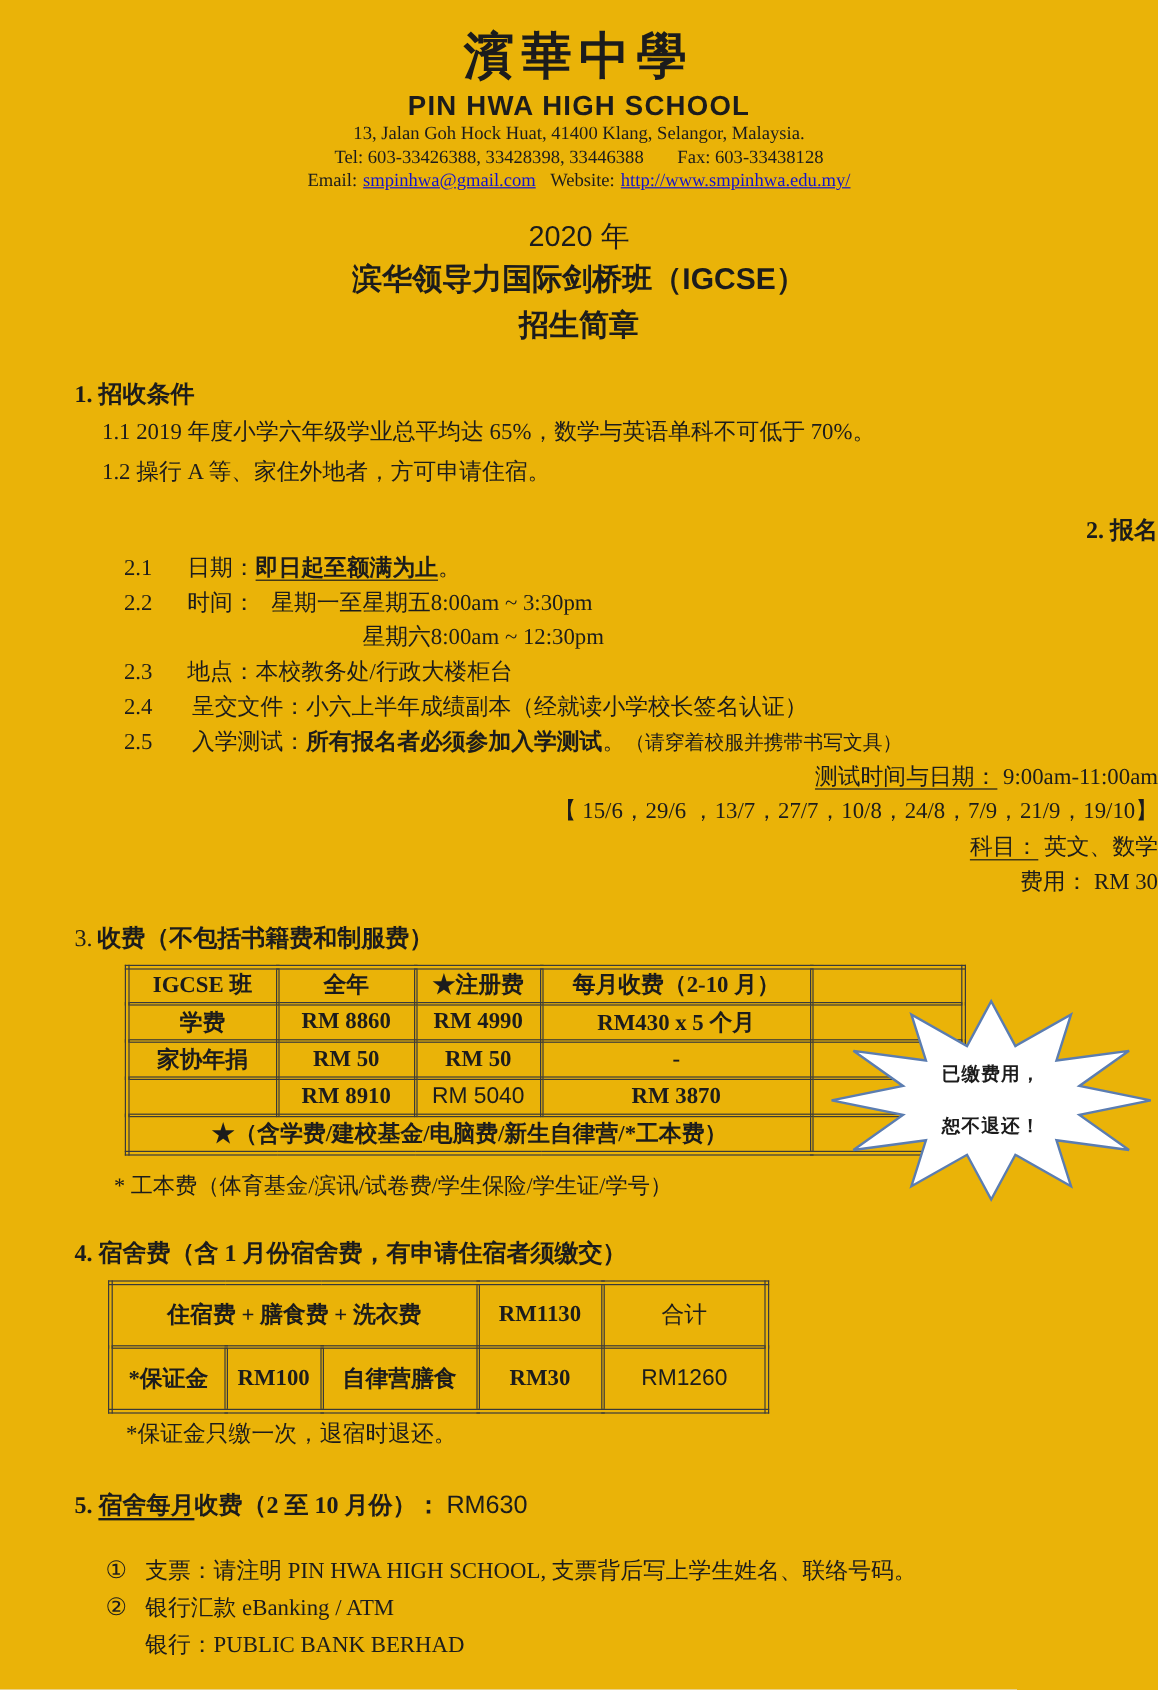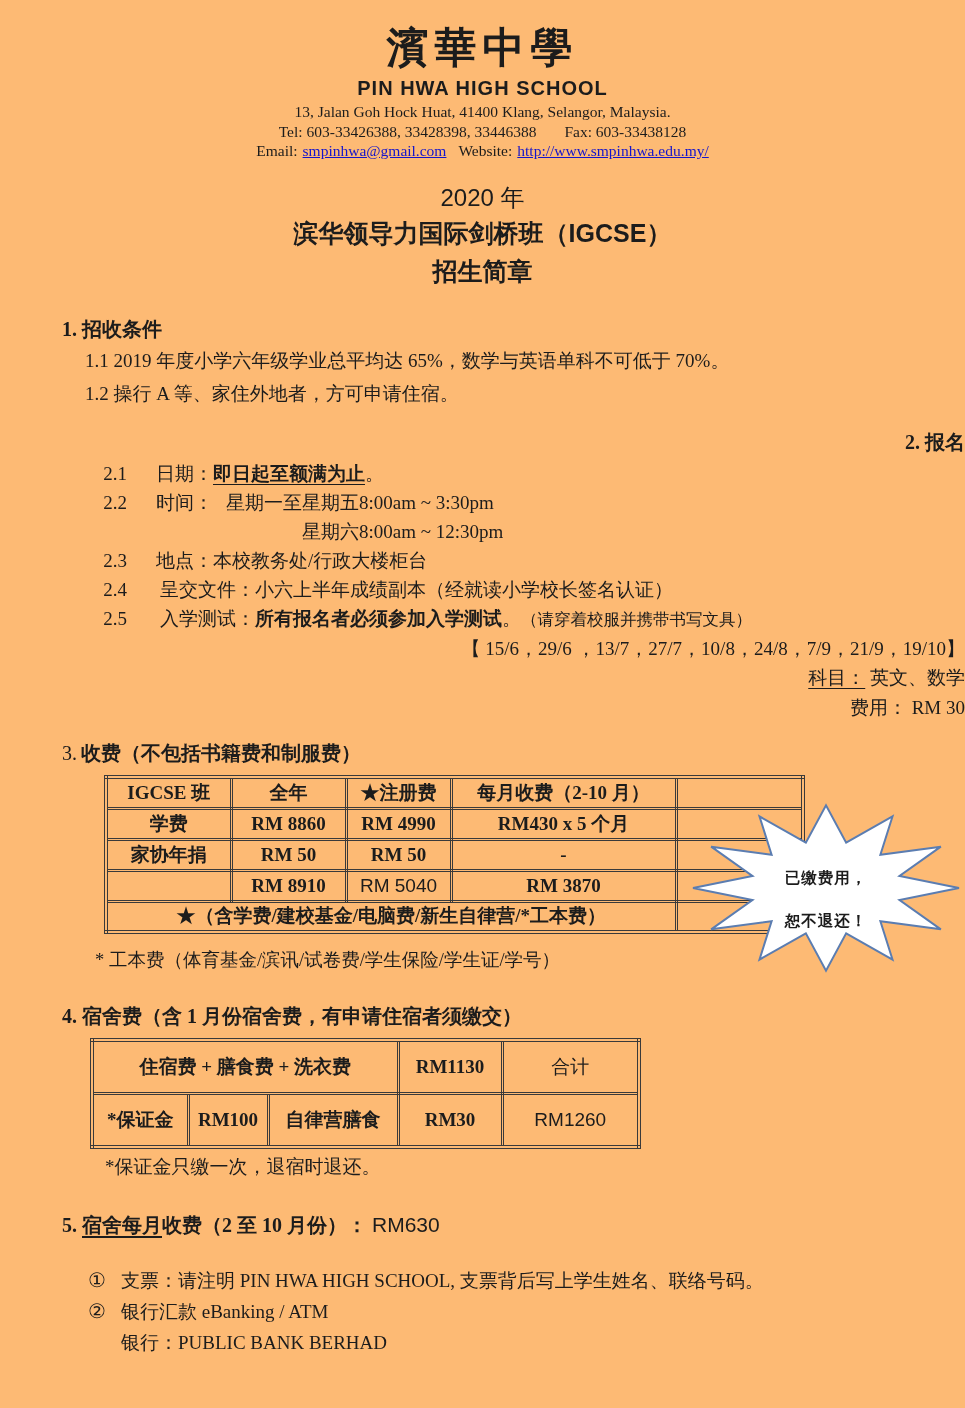--- a/index.html
+++ b/index.html
@@ -1,26 +1,26 @@
 <!DOCTYPE html>
 <html><head>
 <meta charset="utf-8">
 <style>
   * { margin:0; padding:0; box-sizing:border-box; }
   html,body { background:#e8e8e8; }
   .page {
-    width:965px; height:1408px; margin:0 auto; background:#fdba74;
+    width:965px; height:1408px; margin:0 auto; background:#eab308;
     position:relative; overflow:hidden; color:#1c1c1c;
     font-family:"Liberation Serif", serif;
     padding-top:24px;
   }
   .center { text-align:center; }
   
   .school-zh { font-size:42px; font-weight:bold; line-height:48px; letter-spacing:6px; }
-  .school-en { font-family:"Liberation Sans",sans-serif; font-size:20px; font-weight:bold; letter-spacing:1px; line-height:27px; margin-top:3px; }
+  .school-en { font-family:"Liberation Sans",sans-serif; font-size:23px; font-weight:bold; letter-spacing:1px; line-height:27px; margin-top:3px; }
   .hdr-line { font-size:15.5px; line-height:19.5px; }
   .hdr-line .gap { display:inline-block; width:28px; }
   a.link { color:#1414cc; text-decoration:underline; cursor:pointer; }
   .lbl-sp { margin-right:5px; }
   .ws-sp { margin-left:12px; margin-right:5px; }
   
   .title-blk { margin-top:20px; }
   .title-year { font-family:"Liberation Sans",sans-serif; font-size:24px; line-height:33px; }
   .title-program { font-family:"Liberation Sans",sans-serif; font-size:25px; font-weight:bold; line-height:39px; }
   .title-doc { font-family:"Liberation Sans",sans-serif; font-size:25px; font-weight:bold; line-height:37px; }
@@ -52,21 +52,21 @@
   .t4 td { border:3px double #3a3a3a; text-align:center; height:33px; font-size:19px; padding:12px 3px; overflow:hidden; }
   .b { font-weight:bold; }
   .sansreg { font-family:"Liberation Sans",sans-serif; font-weight:normal; }
   .big-sans { font-family:"Liberation Sans",sans-serif; font-size:22px; }
   .footnote { font-size:18.5px; line-height:26px; }
   .fn3 { margin-left:33px; margin-top:13px; }
   .fn4 { margin-left:43px; margin-top:5px; font-size:19px; }
   
   .burst { position:absolute; left:628px; top:62px; width:272px; height:172px; z-index:3; }
   .burst svg { position:absolute; left:0; top:0; }
-  .burst-text { position:absolute; left:0; top:12px; width:100%; height:100%; display:flex; flex-direction:column; align-items:center; justify-content:center; gap:22px;
+  .burst-text { position:absolute; left:0; top:0; width:100%; height:100%; display:flex; flex-direction:column; align-items:center; justify-content:center; gap:22px;
     font-family:"Liberation Sans",sans-serif; font-weight:bold; font-size:15.5px; letter-spacing:1px; }
   .s4 { margin-top:30px; }
   .s5 { margin-top:32px; font-size:20px; font-weight:bold; }
   .s5 .val { font-family:"Liberation Sans",sans-serif; font-weight:normal; font-size:21px; }
   .s6 { margin-top:26px; }
   .s6items { margin-left:26px; margin-top:4px; font-size:19px; }
   .s6line { line-height:31px; display:flex; }
   .circnum { width:24px; flex:none; font-size:20px; margin-right:9px; }
   .s6sub { margin-left:33px; line-height:31px; }
 </style>
@@ -123,20 +123,24 @@
       <div class="s2row">
         <span class="s2num">2.4</span>
         <span class="s2label wide">呈交文件：</span>
         <span class="s2val">小六上半年成绩副本（经就读小学校长签名认证）</span>
       </div>
       <div class="s2row">
         <span class="s2num">2.5</span>
         <span class="s2label wide">入学测试：</span>
         <span class="s2val"><span class="bold-sans">所有报名者必须参加入学测试</span><span>。</span><span class="small-note">（请穿着校服并携带书写文具）</span></span>
       </div>
+    </div>
+    <div class="sub25">
+      <span class="u">测试时间与日期：</span>
+      <span>9:00am-11:00am</span>
     </div>
     <div class="sub25">【 15/6，29/6 ，13/7，27/7，10/8，24/8，7/9，21/9，19/10】</div>
     <div class="sub25">
       <span class="u">科目：</span>
       <span>英文、数学</span>
     </div>
     <div class="sub25">
       <span>费用：</span>
       <span>RM 30</span>
     </div>

